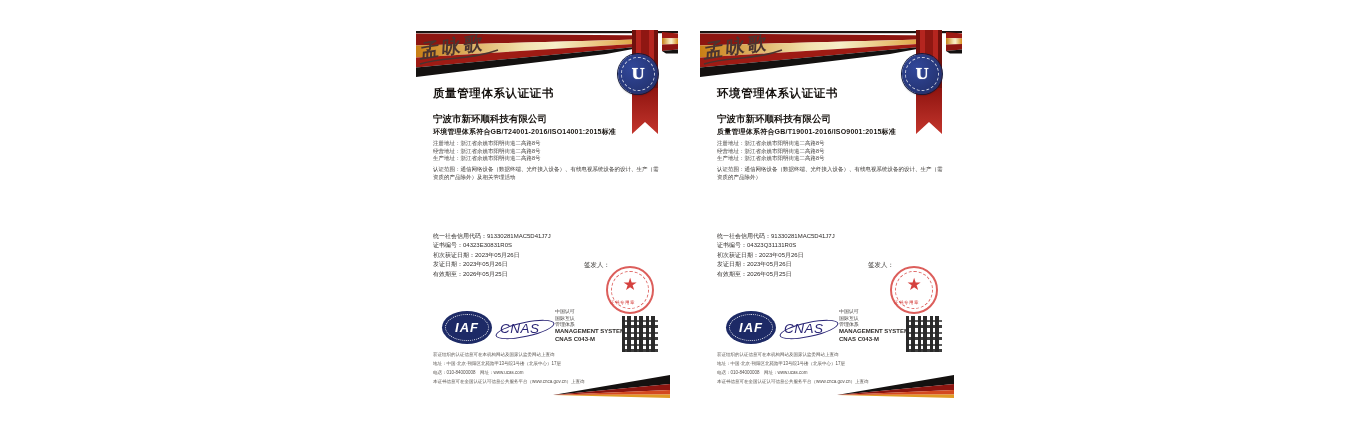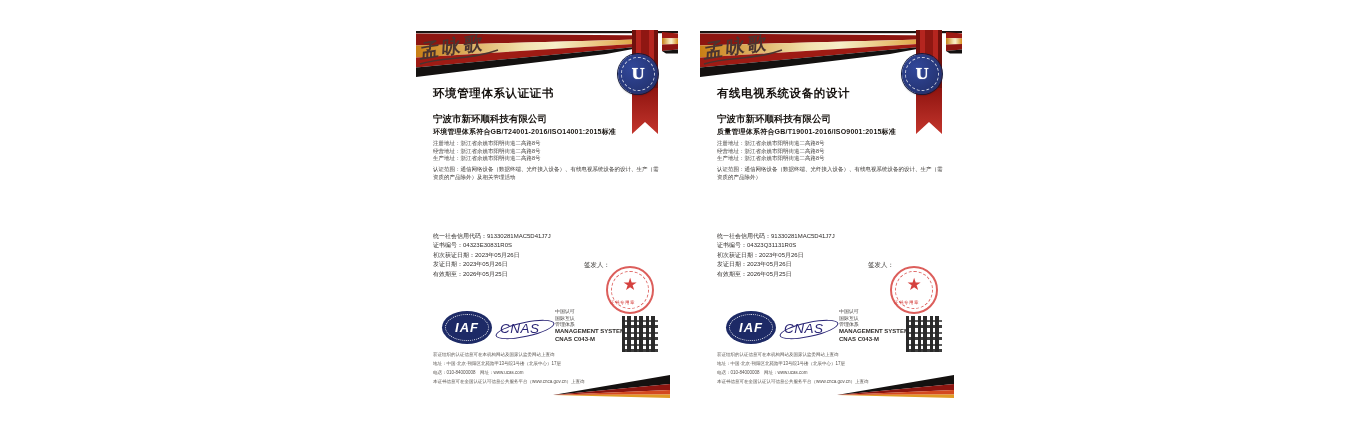--- a/index.html
+++ b/index.html
@@ -126,21 +126,21 @@
     <div class="medal">
       <div class="m-ribbon"></div>
       <svg class="m-tail" viewBox="0 0 26 48">
         <polygon points="0,0 26,0 26,46 13,34 0,46" fill="url(#ribbonGrad)"></polygon>
       </svg>
       <div class="m-circle">
         <div class="m-letter">U</div>
       </div>
     </div>
 
-    <div class="abs t-title">环境管理体系认证证书</div>
+    <div class="abs t-title">质量管理体系认证证书</div>
     <div class="abs t-company">宁波市新环顺科技有限公司</div>
     <div class="abs t-standard">环境管理体系符合GB/T24001-2016/ISO14001:2015标准</div>
 
     <div class="abs micro addr-block">
       <div>注册地址：浙江省余姚市阳明街道二高路8号</div>
       <div>经营地址：浙江省余姚市阳明街道二高路8号</div>
       <div>生产地址：浙江省余姚市阳明街道二高路8号</div>
     </div>
 
     <div class="abs micro scope-block">
@@ -217,21 +217,21 @@
     <div class="medal">
       <div class="m-ribbon"></div>
       <svg class="m-tail" viewBox="0 0 26 48">
         <polygon points="0,0 26,0 26,46 13,34 0,46" fill="url(#ribbonGrad)"></polygon>
       </svg>
       <div class="m-circle">
         <div class="m-letter">U</div>
       </div>
     </div>
 
-    <div class="abs t-title">有线电视系统设备的设计</div>
+    <div class="abs t-title">环境管理体系认证证书</div>
     <div class="abs t-company">宁波市新环顺科技有限公司</div>
     <div class="abs t-standard">质量管理体系符合GB/T19001-2016/ISO9001:2015标准</div>
 
     <div class="abs micro addr-block">
       <div>注册地址：浙江省余姚市阳明街道二高路8号</div>
       <div>经营地址：浙江省余姚市阳明街道二高路8号</div>
       <div>生产地址：浙江省余姚市阳明街道二高路8号</div>
     </div>
 
     <div class="abs micro scope-block">

